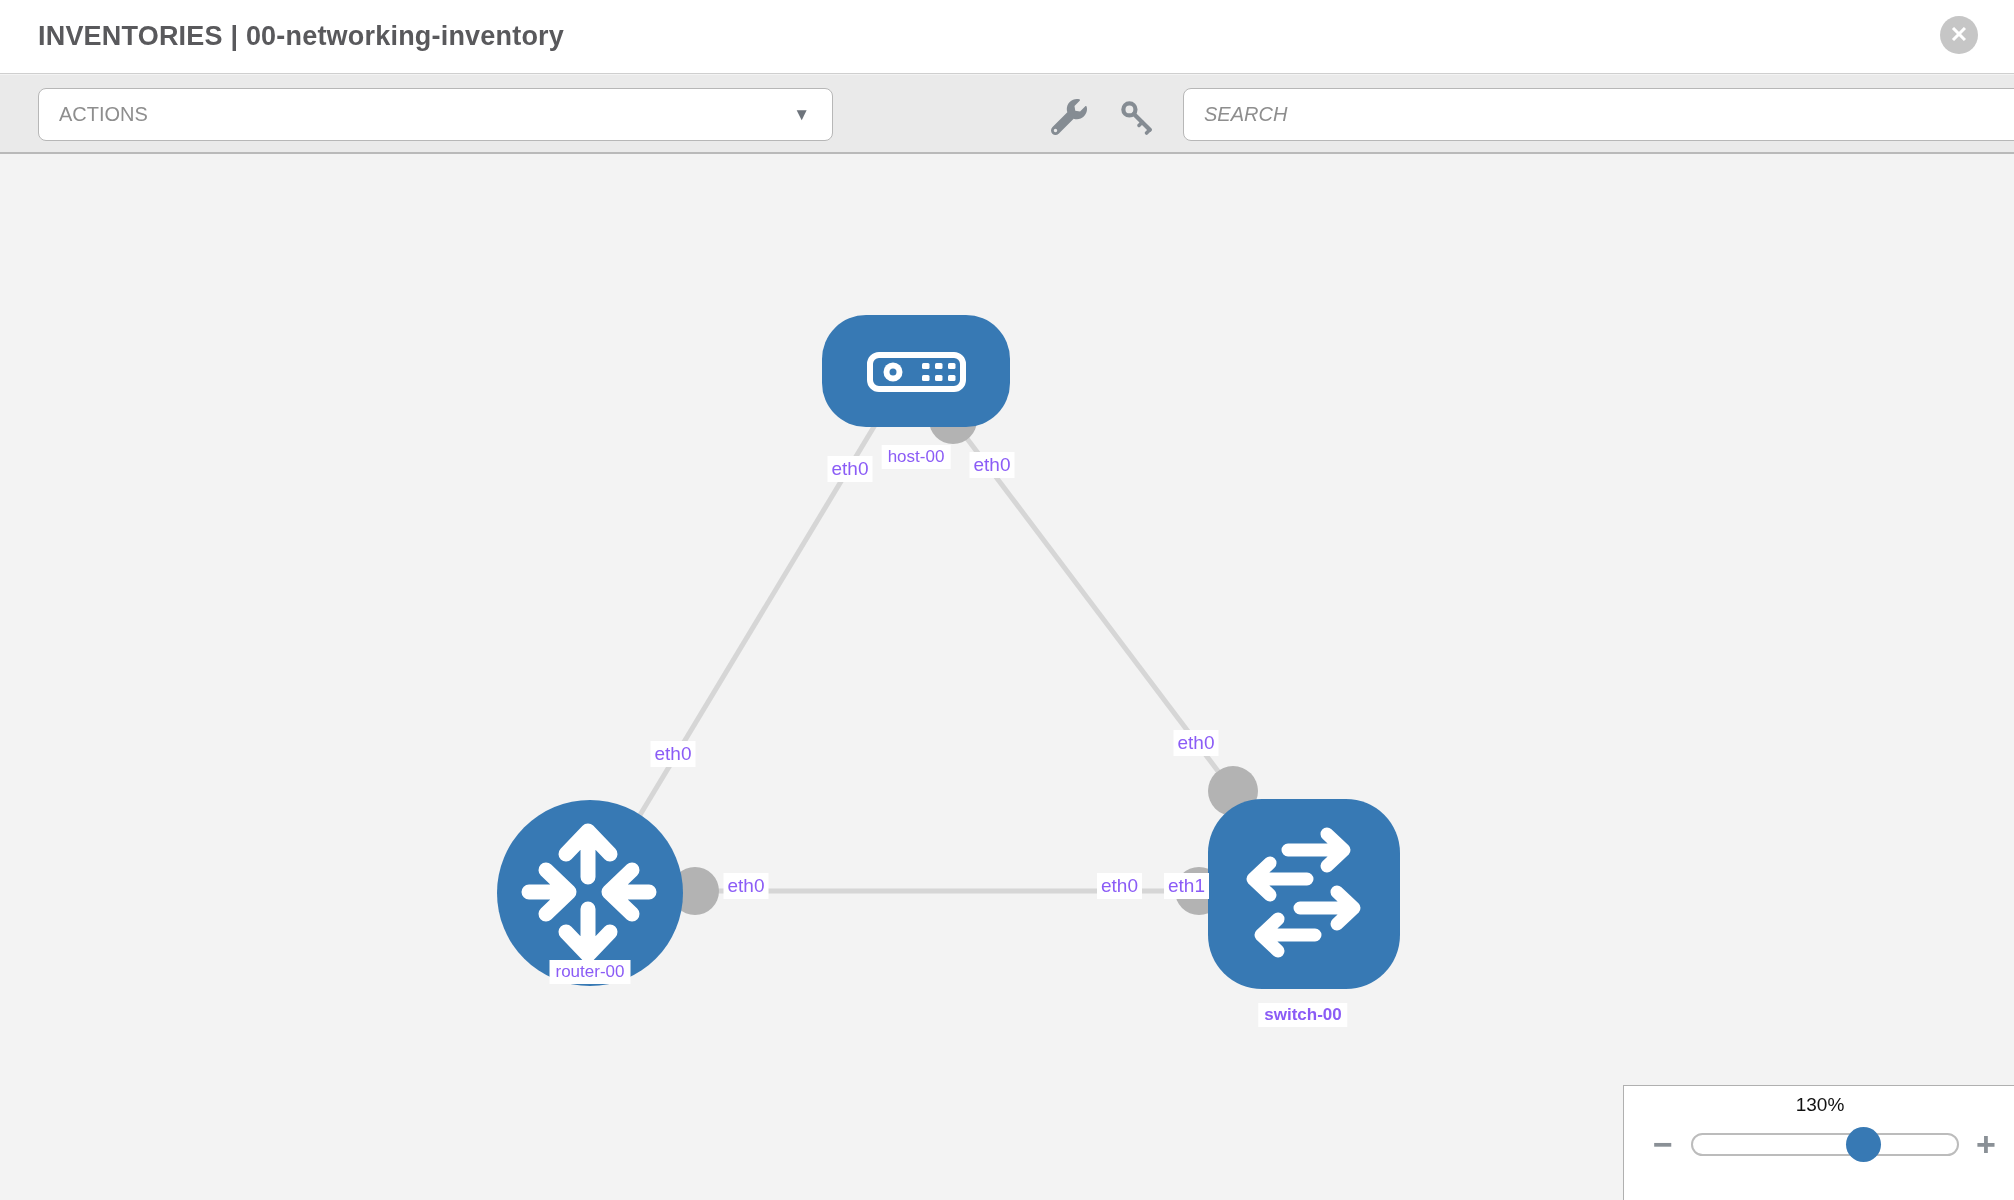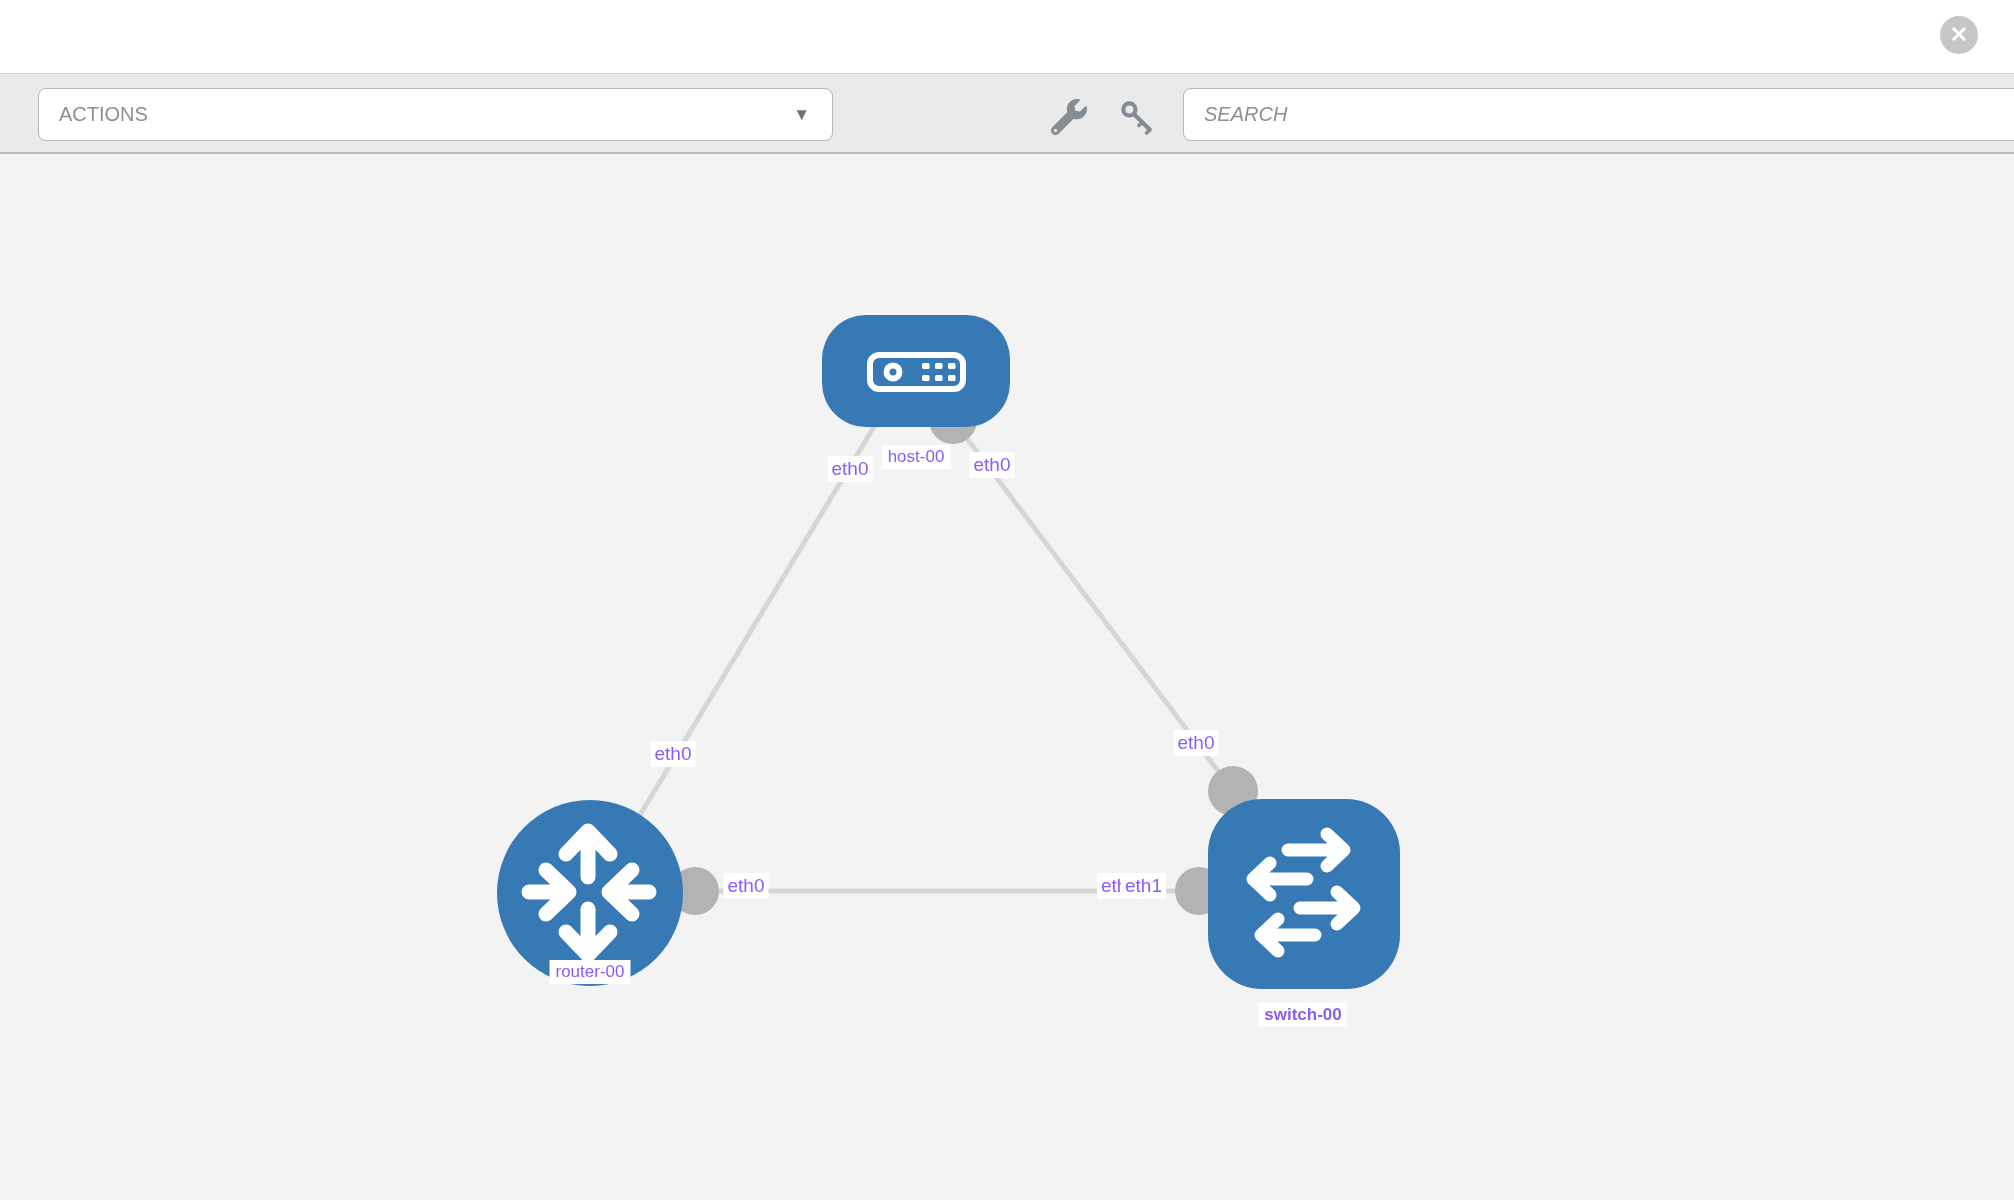--- a/index.html
+++ b/index.html
@@ -57,20 +57,21 @@
     background:#ffffff; border:2px solid #bcbcbc; border-radius:12px; cursor:pointer; }
   .zoom-handle { position:absolute; left:222px; top:41px; width:35px; height:35px;
     border-radius:50%; background:#3779b4; cursor:pointer; }
 </style>
 </head>
 <body>
 
 <div>
 
   <div class="header">
+    <div class="title">INVENTORIES | 00-networking-inventory</div>
     <button class="close-btn">
       <span>✕</span>
     </button>
   </div>
 
   <div class="toolbar">
     <div class="select-box sb-actions">
       <span class="label">ACTIONS</span>
       <span class="caret">▼</span>
     </div>
@@ -151,21 +152,32 @@
         </g>
       </g>
     </svg>
 
     <div class="chip iface" style="left:850px;  top:313px;">eth0</div>
     <div class="chip iface" style="left:673px;  top:598px;">eth0</div>
     <div class="chip iface" style="left:992px;  top:309px;">eth0</div>
     <div class="chip iface" style="left:1196px; top:587px;">eth0</div>
     <div class="chip iface" style="left:746px;  top:730px;">eth0</div>
     <div class="chip iface noc" style="left:1097px; top:717px;">eth0</div>
-    <div class="chip iface noc" style="left:1121px; top:717px;">eth1</div>
+    <div class="chip iface noc" style="left:1164px; top:717px;">eth1</div>
 
     <div class="chip nodename" style="left:916px;  top:301px;">host-00</div>
     <div class="chip nodename" style="left:590px;  top:816px;">router-00</div>
     <div class="chip nodename" style="left:1303px; top:859px;font-weight:bold;">switch-00</div>
 
+    <div class="zoom-panel">
+      <div class="zoom-level">130%</div>
+      <button class="zoom-minus">
+        <span>−</span>
+      </button>
+      <div class="zoom-track"></div>
+      <div class="zoom-handle"></div>
+      <button class="zoom-plus">
+        <span>+</span>
+      </button>
+    </div>
   </div>
 
 </div>
 
 </body></html>

